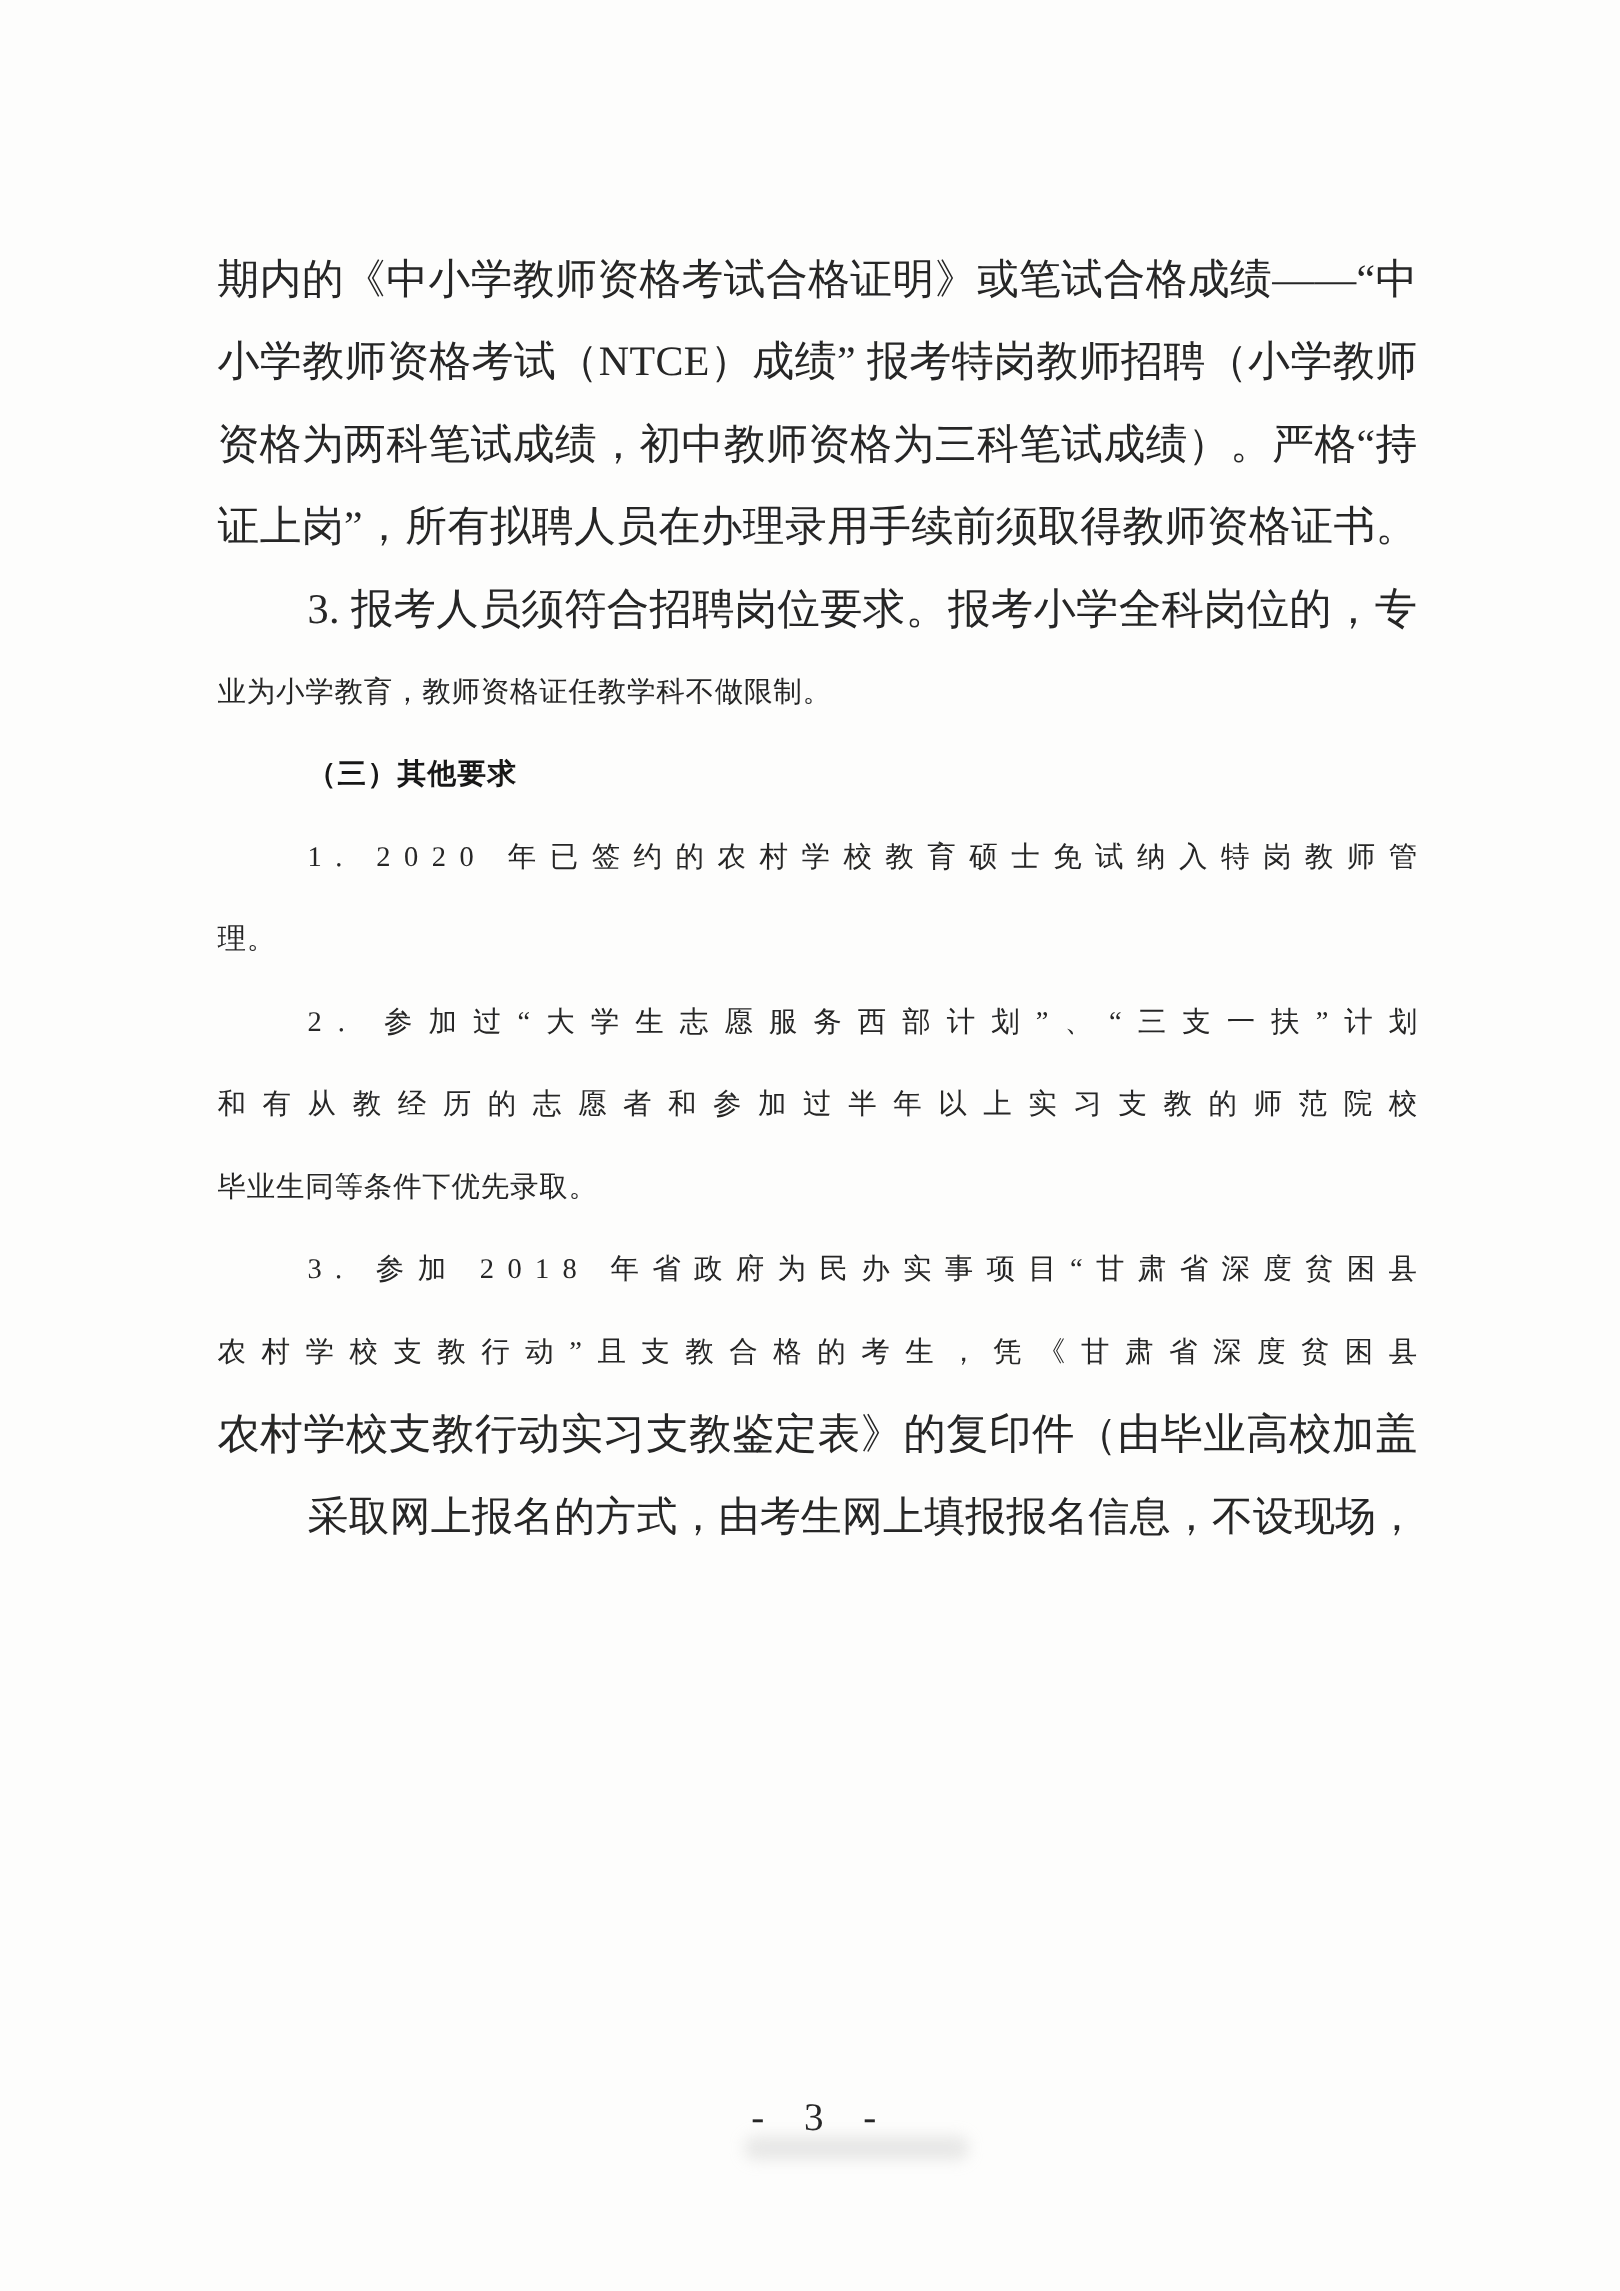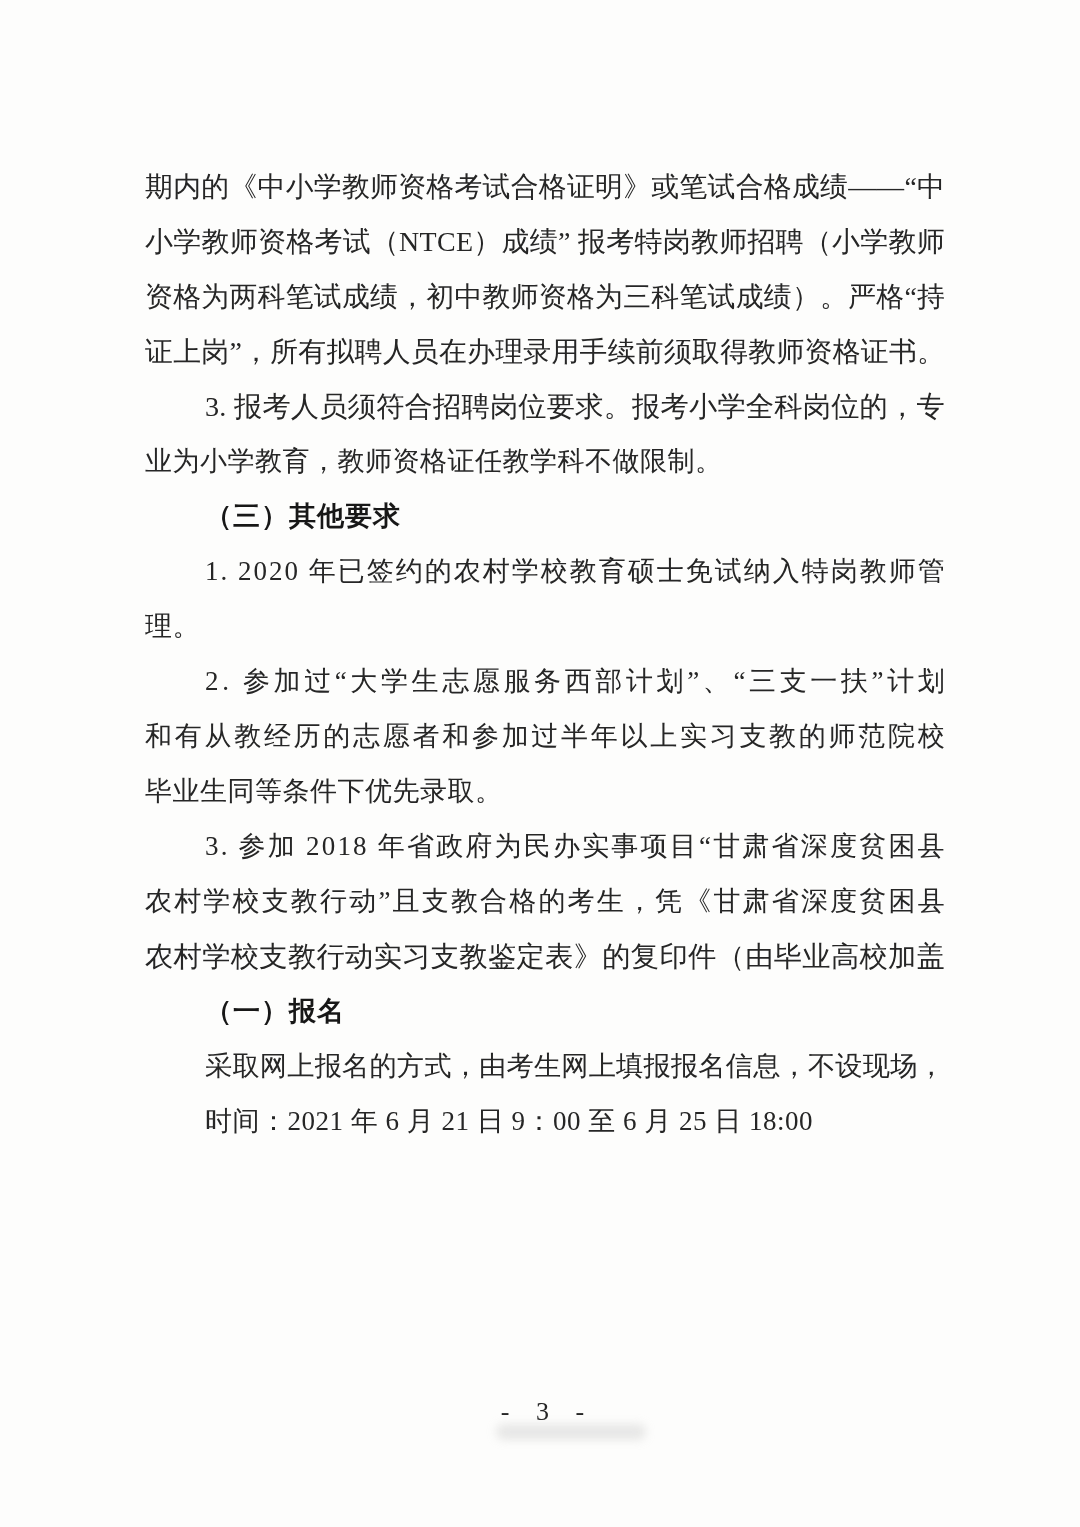--- a/index.html
+++ b/index.html
@@ -17,21 +17,21 @@
   }
   .content {
     position: absolute;
     left: 145px;
     top: 159px;
     width: 800px;
   }
   .line {
     height: 55px;
     line-height: 55px;
-    font-size: 27px;
+    font-size: 19px;
     color: var(--ink, #262626);
     letter-spacing: 0.5px;
     white-space: nowrap;
   }
   .line.indent {
     padding-left: 60px;
   }
   .line.bold {
     font-weight: 700;
     color: var(--heading_ink, #171717);
@@ -415,21 +415,20 @@
         <span>件</span>
         <span>（</span>
         <span>由</span>
         <span>毕</span>
         <span>业</span>
         <span>高</span>
         <span>校</span>
         <span>加</span>
         <span>盖</span>
       </div>
-      <div class="line bold indent">（一）报名</div>
       <div class="line indent fill" style="font-size: 27.2208px;">
         <span>采</span>
         <span>取</span>
         <span>网</span>
         <span>上</span>
         <span>报</span>
         <span>名</span>
         <span>的</span>
         <span>方</span>
         <span>式</span>
@@ -445,19 +444,18 @@
         <span>名</span>
         <span>信</span>
         <span>息</span>
         <span>，</span>
         <span>不</span>
         <span>设</span>
         <span>现</span>
         <span>场</span>
         <span>，</span>
       </div>
-      <div class="line indent">时间：2021 年 6 月 21 日 9：00 至 6 月 25 日 18:00</div>
     </div>
   <div class="footer">
     <span>- 3 -</span>
   </div>
   <div class="smudge"></div>
 </div>
 
 </body></html>

